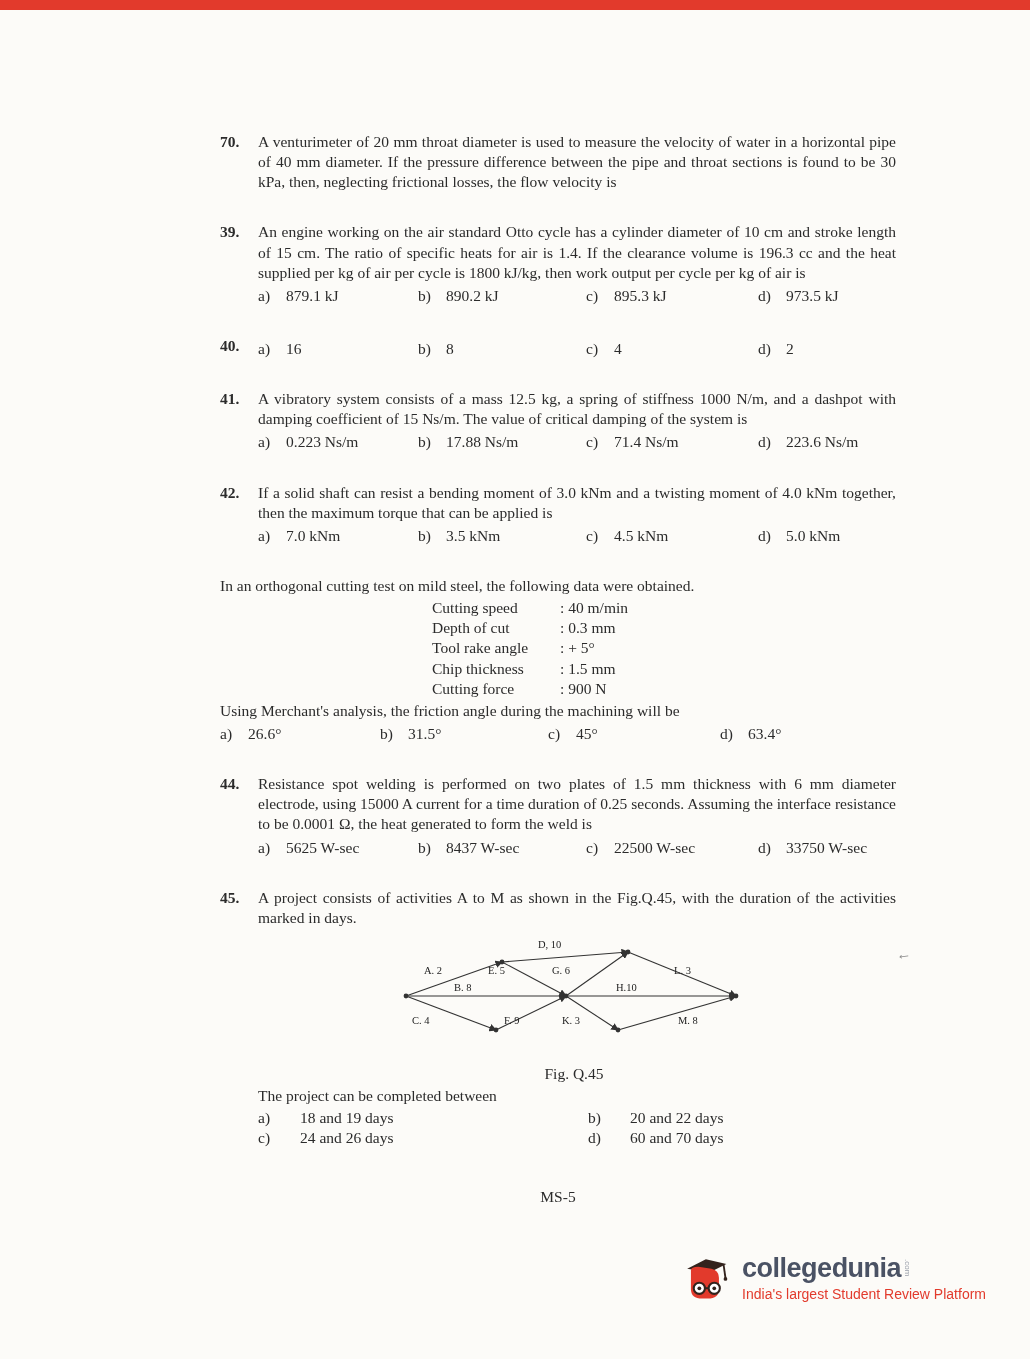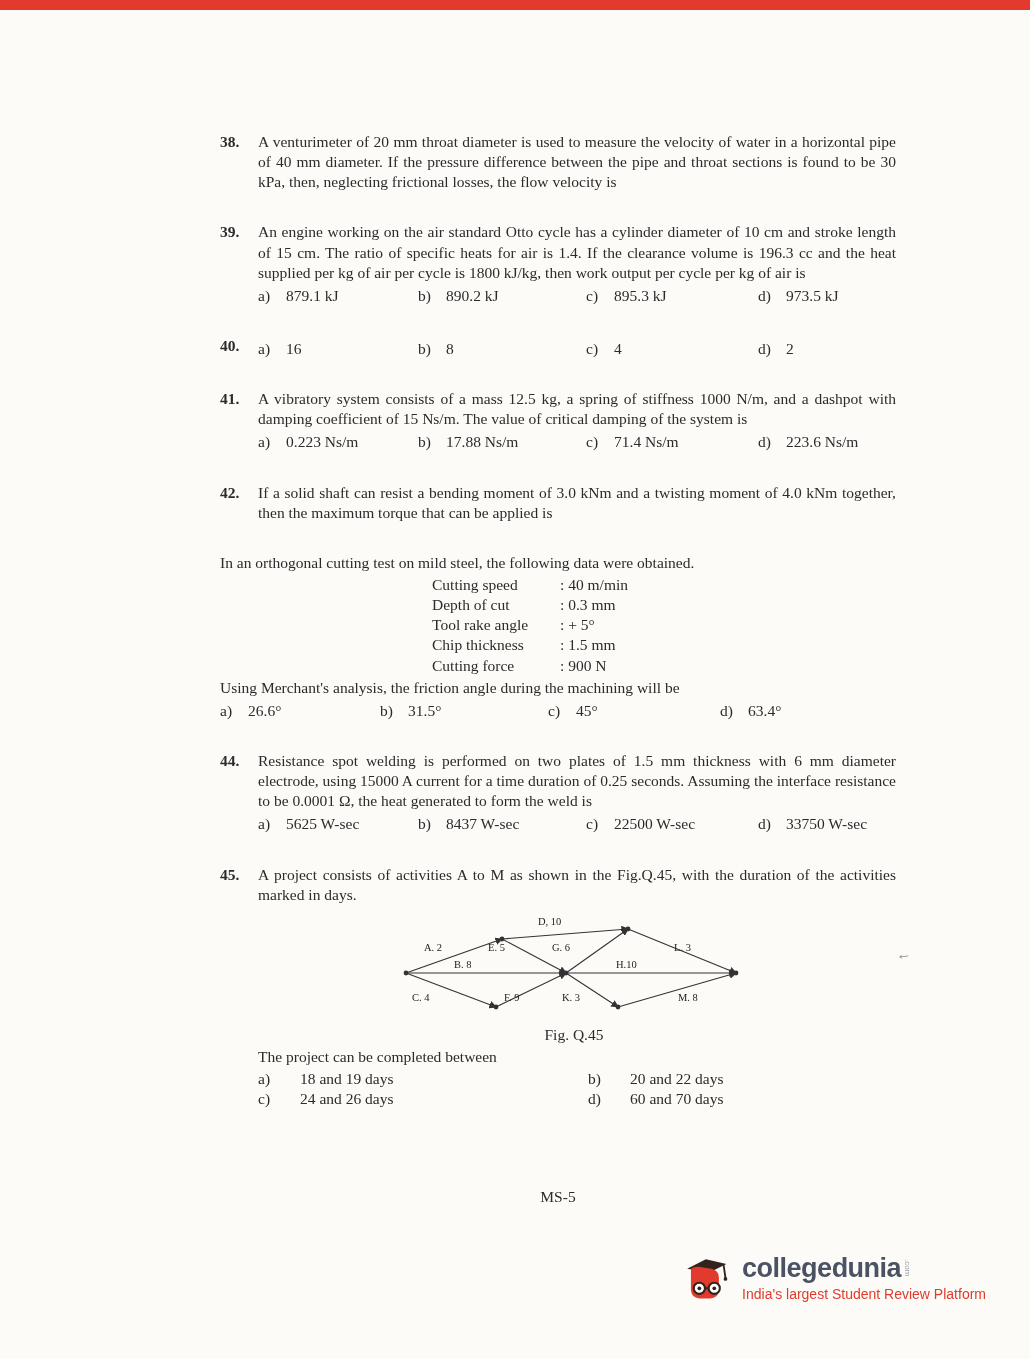--- a/index.html
+++ b/index.html
@@ -29,21 +29,21 @@
   .opt { white-space:nowrap; }
   .opt-label { display:inline-block; min-width:18px; margin-right:10px; }
   .options-2 { display:grid; grid-template-columns:330px 1fr; margin-top:2px; }
   .options-2 .opt-label { min-width:26px; margin-right:16px; }
   .data-table { margin:2px 0 2px 212px; }
   .drow { display:flex; }
   .dname { width:128px; flex:none; }
   .dval { }
   .figure-wrap { margin:10px 0 2px 132px; width:368px; }
   .figure-wrap svg { display:block; }
-  .fig-caption { text-align:center; margin-top:2px; }
+  .fig-caption { text-align:center; margin-top:18px; }
   .net-label { font-size:10.5px; font-family:"Liberation Serif", serif; fill:#222; }
   .footer {
     position:absolute; top:1188px; left:220px; width:676px;
     text-align:center; font-size:15.5px;
   }
   .stray-mark {
     position:absolute; top:946px; left:896px;
     color:#8a8a8a; font-size:15px; transform:rotate(-8deg);
   }
   .logo {
@@ -69,21 +69,21 @@
   }
 </style>
 </head>
 <body>
 
 <div class="top-bar"></div>
 
 <div class="content">
 
   <div class="question">
-    <div class="qnum">38.</div>
+    <div class="qnum">70.</div>
     <div class="qbody">
       <div class="qtext">A venturimeter of 20 mm throat diameter is used to measure the velocity of water in a horizontal pipe of 40 mm diameter. If the pressure difference between the pipe and throat sections is found to be 30 kPa, then, neglecting frictional losses, the flow velocity is</div>
     </div>
   </div>
 
   <div class="question">
     <div class="qnum">39.</div>
     <div class="qbody">
       <div class="qtext">An engine working on the air standard Otto cycle has a cylinder diameter of 10 cm and stroke length of 15 cm. The ratio of specific heats for air is 1.4. If the clearance volume is 196.3 cc and the heat supplied per kg of air per cycle is 1800 kJ/kg, then work output per cycle per kg of air is</div>
       <div class="options">
@@ -117,20 +117,26 @@
         <div class="opt"><span class="opt-label">c)</span><span>71.4 Ns/m</span></div>
         <div class="opt"><span class="opt-label">d)</span><span>223.6 Ns/m</span></div>
       </div>
     </div>
   </div>
 
   <div class="question">
     <div class="qnum">42.</div>
     <div class="qbody">
       <div class="qtext">If a solid shaft can resist a bending moment of 3.0 kNm and a twisting moment of 4.0 kNm together, then the maximum torque that can be applied is</div>
+      <div class="options">
+        <div class="opt"><span class="opt-label">a)</span><span>7.0 kNm</span></div>
+        <div class="opt"><span class="opt-label">b)</span><span>3.5 kNm</span></div>
+        <div class="opt"><span class="opt-label">c)</span><span>4.5 kNm</span></div>
+        <div class="opt"><span class="opt-label">d)</span><span>5.0 kNm</span></div>
+      </div>
     </div>
   </div>
 
   <div class="question">
     <div class="qbody">
       <div class="qtext">In an orthogonal cutting test on mild steel, the following data were obtained.</div>
       <div class="data-table">
         <div class="drow">
             <span class="dname">Cutting speed</span>
             <span class="dval">: 40 m/min</span>

